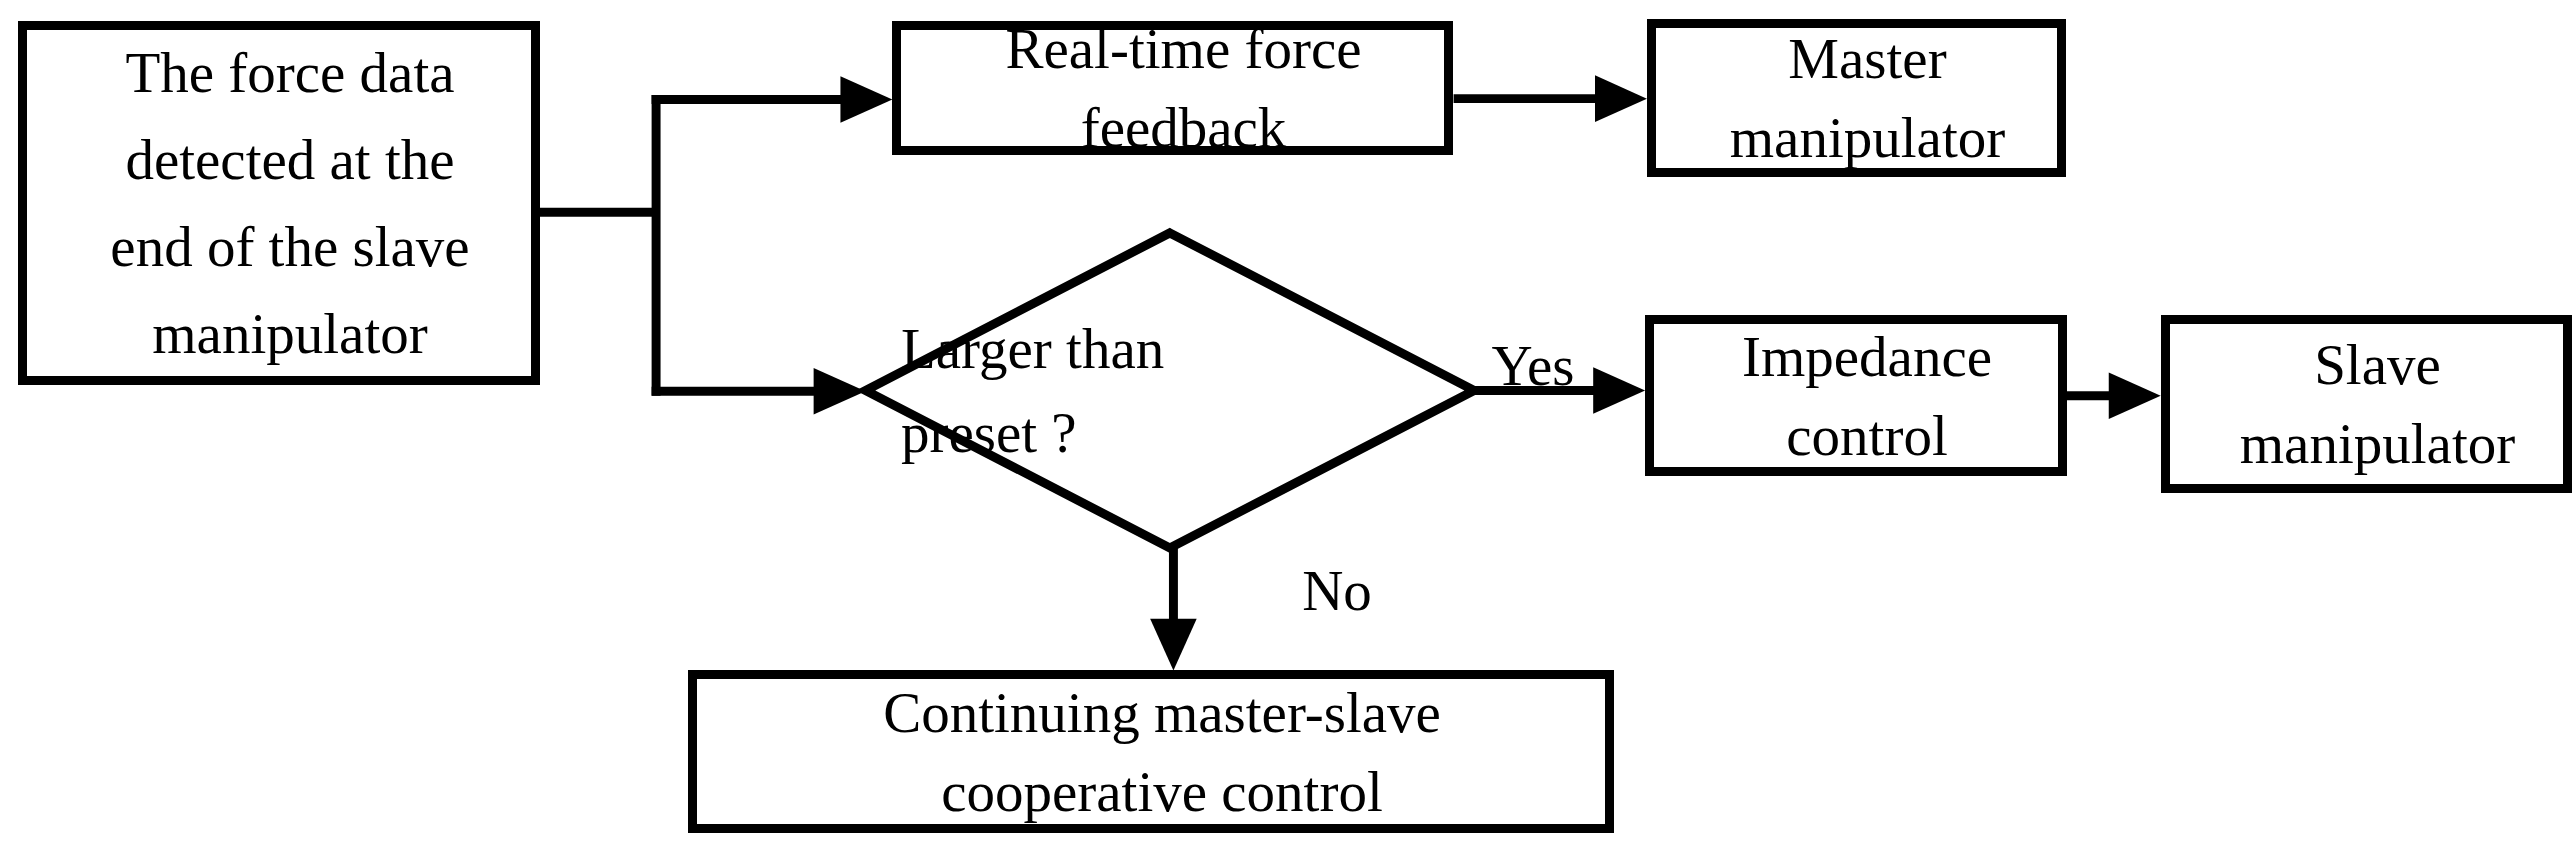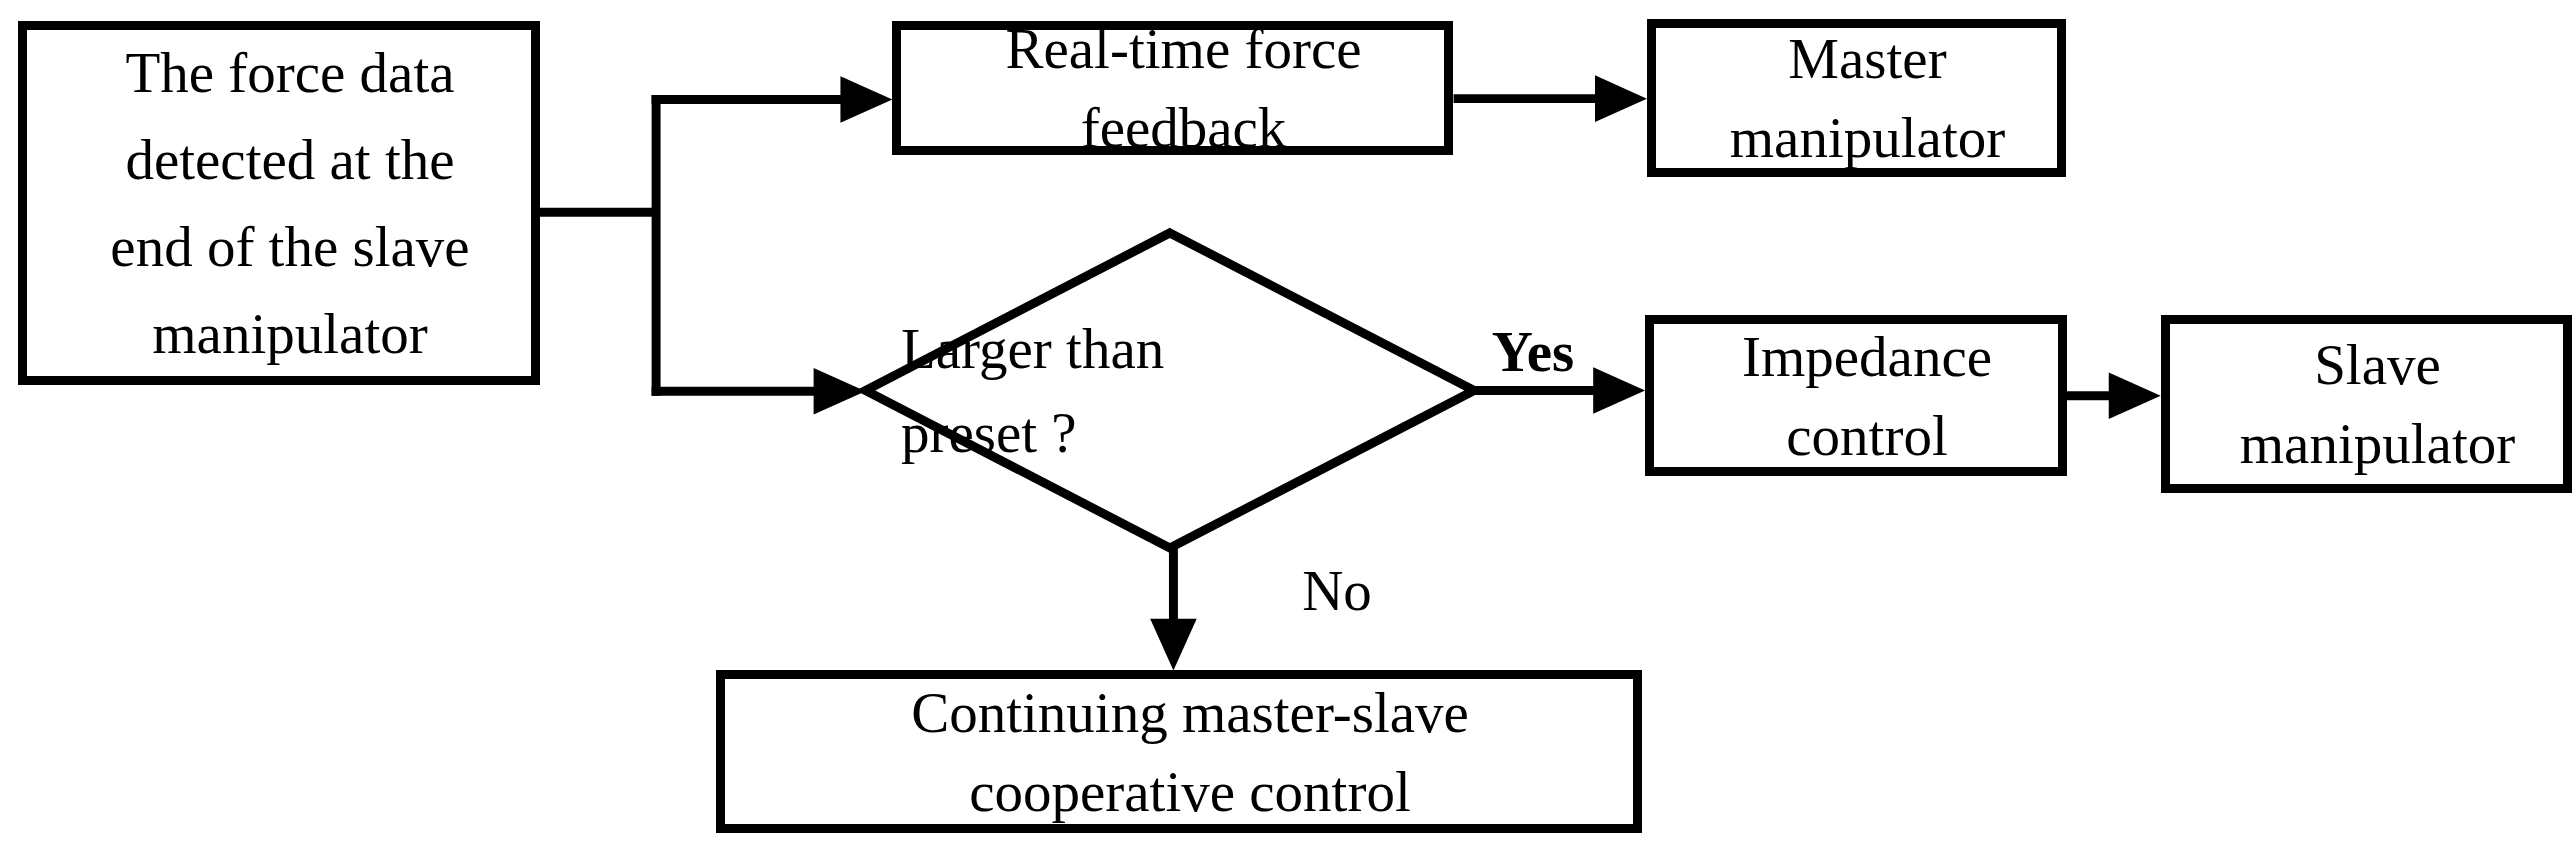--- a/index.html
+++ b/index.html
@@ -36,21 +36,21 @@
     line-height: 79px;
     padding-left: 22px;
   }
   .node .line { white-space: nowrap; }
 
   #node-force-data        { left: 18px;   top: 20.6px;  width: 522px;  height: 364px; line-height: 87px; }
   #node-realtime-feedback { left: 892px;  top: 20.6px;  width: 561px;  height: 134px; }
   #node-master            { left: 1647px; top: 19px;  width: 419px;  height: 158px; }
   #node-impedance         { left: 1645px; top: 315px; width: 422px;  height: 161px; }
   #node-slave             { left: 2161px; top: 315px; width: 411px;  height: 178px; }
-  #node-continuing        { left: 716px;  top: 670px; width: 926px; height: 163px; }
+  #node-continuing        { left: 688px;  top: 670px; width: 926px; height: 163px; }
 
   #node-decision-text {
     position: absolute;
     left: 901px; top: 307px;
     width: 537px; height: 168px;
     display: flex;
     flex-direction: column;
     align-items: flex-start;
     justify-content: center;
     text-align: center;
@@ -59,21 +59,21 @@
     background: transparent;
   }
 
   .edge-label {
     position: absolute;
     font-size: 57px;
     line-height: 68px;
     text-align: center;
     white-space: nowrap;
   }
-  #label-yes { left: 1468px; top: 318px; width: 130px; font-weight: bold; }
+  #label-yes { left: 1468px; top: 332px; width: 130px; }
   #label-no  { left: 1270px; top: 557px; width: 134px; }
 </style>
 </head>
 <body>
 
 <div id="canvas">
 
   <svg id="connector-layer" viewBox="0 0 2878 947" xmlns="http://www.w3.org/2000/svg">
     <g stroke="#000000" stroke-width="10" fill="none">
 

